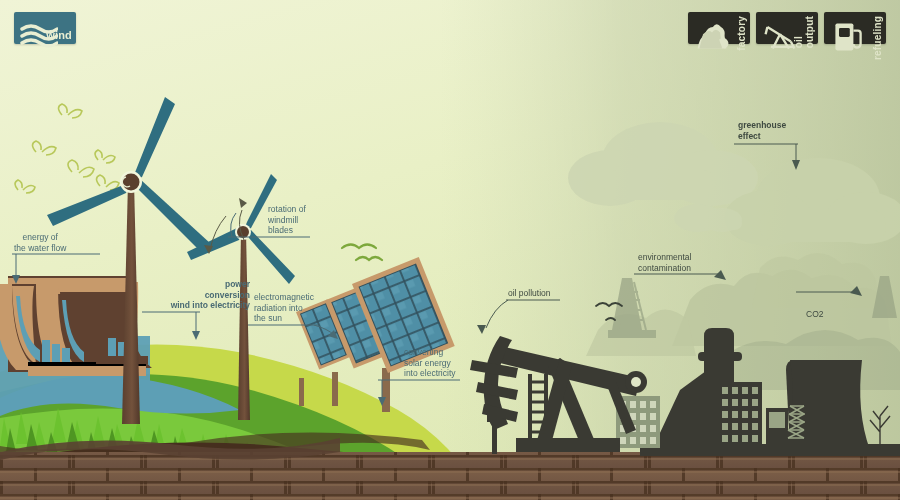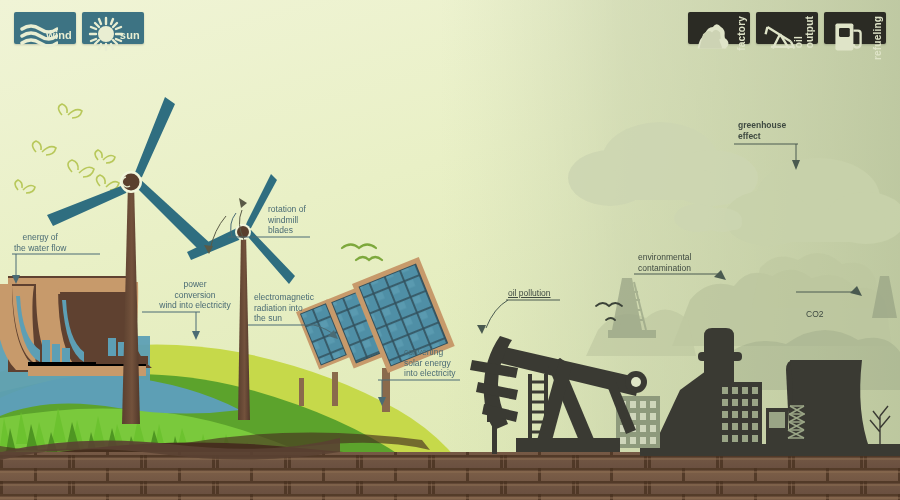--- a/index.html
+++ b/index.html
@@ -21,21 +21,21 @@
     right:3px;top:4px;bottom:auto;font-size:10px;color:#dfe4c8;}
   .badge.fossil .glyph{left:6px;top:6px;width:36px;height:36px;}
 
   
   #title{position:absolute;left:372px;top:168px;font-size:21px;color:#6e8b3d;
     letter-spacing:.3px;white-space:nowrap;}
 
   
   .anno{position:absolute;font-size:8.5px;line-height:10.5px;color:#4a6b74;white-space:pre;}
   .anno.dark{color:#3f4a41;}
-  .anno.right{text-align:center;}
+  .anno.right{text-align:right;font-weight:bold;}
 </style>
 </head>
 <body>
 
 <div id="stage">
 
   <svg id="art" viewBox="0 0 900 500">
     <defs>
       <linearGradient id="skyGrad" x1="0" y1="0" x2="0.5" y2="1">
         <stop offset="0%" stop-color="#f0f4d6"></stop>
@@ -410,32 +410,20 @@
       <svg class="glyph" viewBox="0 0 40 42">
         <g fill="none" stroke="#e9eed2" stroke-width="3.4" stroke-linecap="round">
           <path d="M4 14 q9-6 18 0 q9 6 17 0"></path>
           <path d="M4 21 q9-6 18 0 q9 6 17 0"></path>
           <path d="M4 28 q9-6 18 0 q9 6 17 0"></path>
         </g>
       </svg>
       <span class="cap">wind</span>
     </div>
 
-    <div class="badge eco">
-      <svg class="glyph" viewBox="0 0 40 42">
-        <circle cx="20" cy="19" r="8" fill="#e9eed2"></circle>
-        <g stroke="#e9eed2" stroke-width="2.4" stroke-linecap="round">
-          <path d="M20 3 V9 M20 29 V35 M4 19 H10 M30 19 H36
-                   M9 8 L13 12 M27 25 L31 29 M31 8 L27 12 M13 25 L9 29"></path>
-          <path d="M13 4 L15 9 M25 29 L27 34 M5 12 L10 14 M30 24 L35 26
-                   M35 12 L30 14 M10 24 L5 26 M27 4 L25 9 M15 29 L13 34"></path>
-        </g>
-      </svg>
-      <span class="cap">sun</span>
-    </div>
 
   </div>
 
   <div class="badge-row" style="right:14px;top:12px;">
 
     <div class="badge fossil">
       <svg class="glyph" viewBox="0 0 40 40">
         <path d="M4 34 q2-12 8-16 q3-8 9-8 q4-6 9 0 q5 3 4 10 l2 14 z" fill="#dfe4c8"></path>
         <path d="M10 18 q6-6 10-2 q4-6 9 0 l2 18 H6 z" fill="#cdd3b4"></path>
         <path d="M28 24 a6 6 0 1 1 6 10 q-4-2 -6-10 z" fill="#dfe4c8"></path>
@@ -478,21 +466,21 @@
 wind into electricity</div>
 
   <div class="anno" style="left:254px;top:292px;">electromagnetic
 radiation into
 the sun</div>
 
   <div class="anno" style="left:404px;top:347px;">converting
 solar energy
 into electricity</div>
 
-  <div class="anno dark" style="left:508px;top:288px;text-decoration:underline;">oil pollution</div>
+  <div class="anno dark" style="left:508px;top:288px;">oil pollution</div>
 
   <div class="anno dark" style="left:638px;top:252px;">environmental
 contamination</div>
 
   <div class="anno dark" style="left:738px;top:120px;font-weight:bold;">greenhouse
 effect</div>
 
   <div class="anno dark" style="left:806px;top:278px;margin-top:31px;">CO2</div>
 
 </div>

